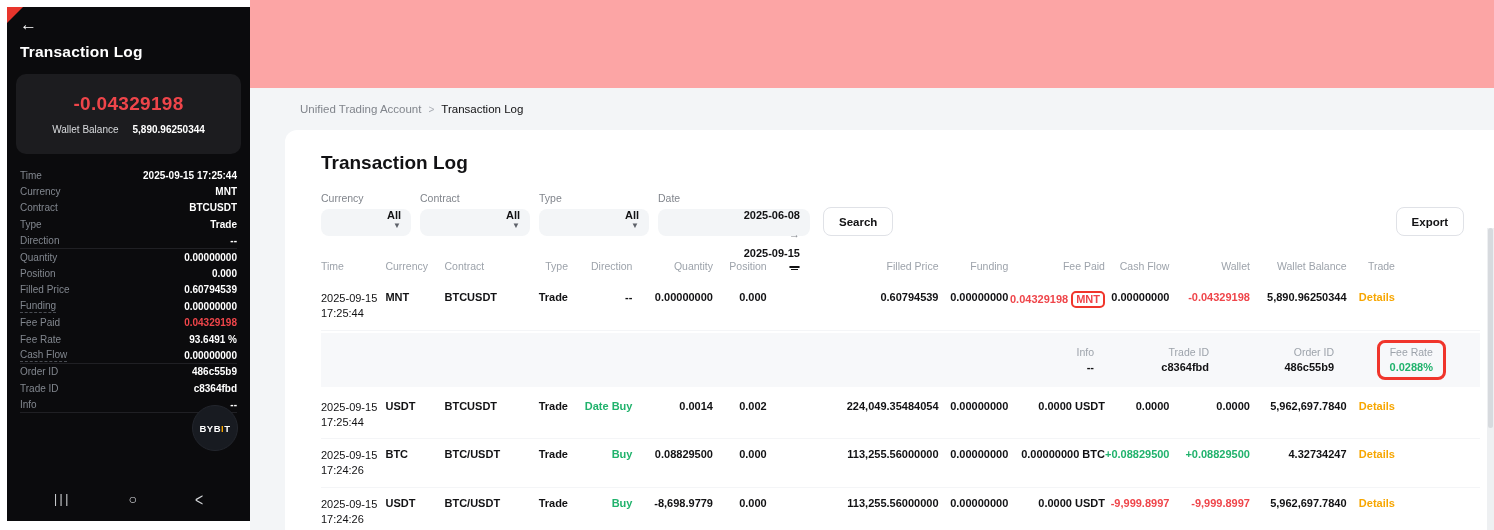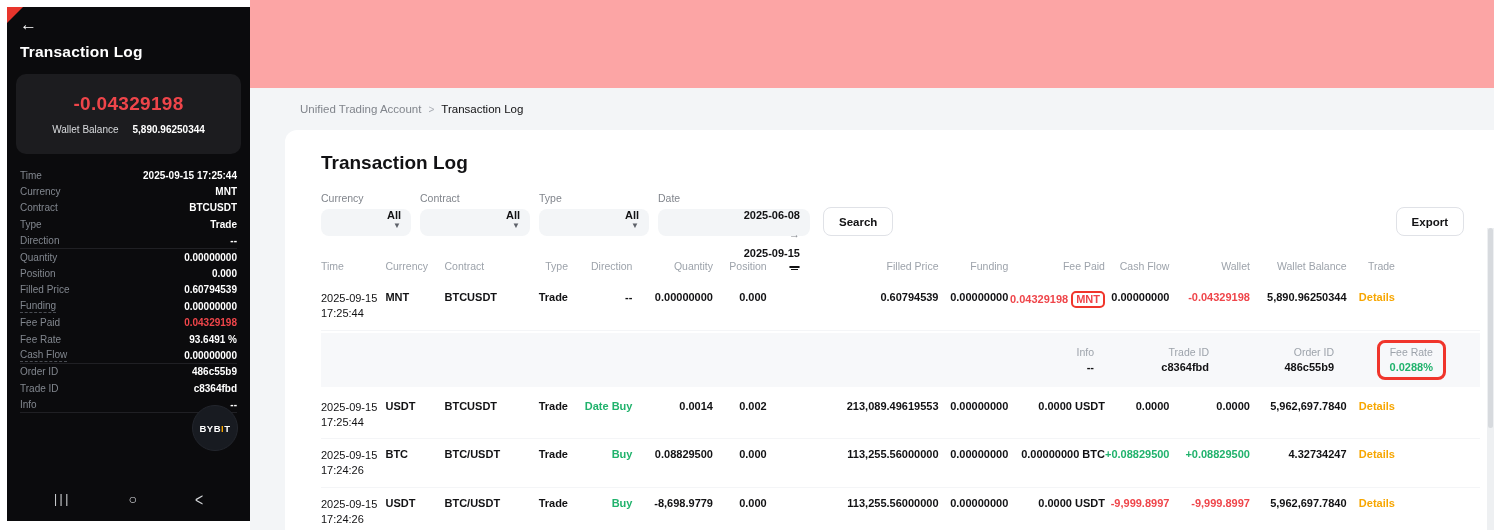--- a/index.html
+++ b/index.html
@@ -283,21 +283,21 @@
           <div class="cell c1 L tm">
               <div>2025-09-15</div>
               <div>17:25:44</div>
             </div>
           <div class="cell c2 L b">USDT</div>
           <div class="cell c3 L b">BTCUSDT</div>
           <div class="cell c4 R b">Trade</div>
           <div class="cell c5 R b pos">Date Buy</div>
           <div class="cell c6 R b">0.0014</div>
           <div class="cell c7 R b">0.002</div>
-          <div class="cell c8 R b">213,089.49619553</div>
+          <div class="cell c8 R b">224,049.35484054</div>
           <div class="cell c9 R b">0.00000000</div>
           <div class="cell c10 R b">0.0000 USDT</div>
           <div class="cell c11 R b">0.0000</div>
           <div class="cell c12 R b">0.0000</div>
           <div class="cell c13 R b">5,962,697.7840</div>
           <div class="cell c14 R details">Details</div>
         </div>
 
         <div class="t-row t-main">
           <div class="cell c1 L tm">

